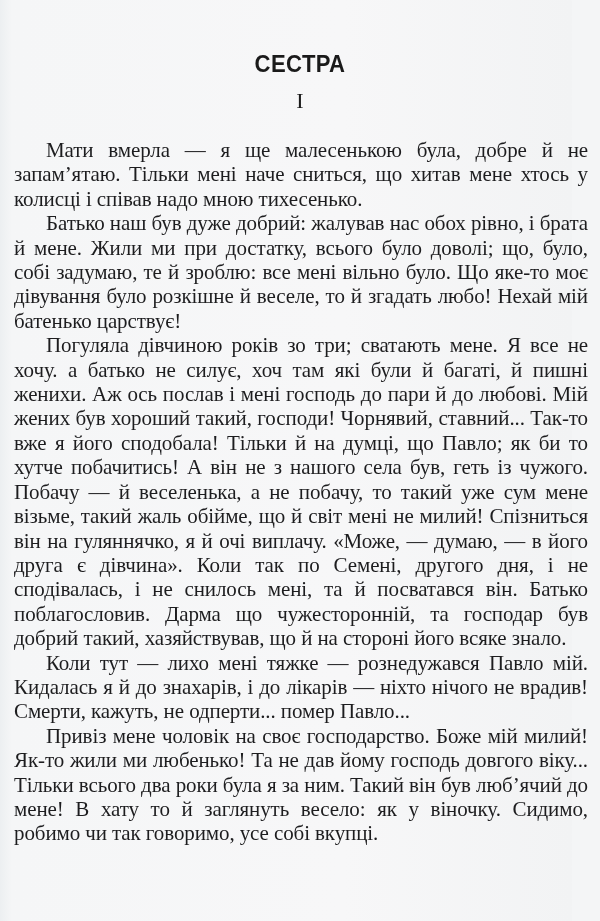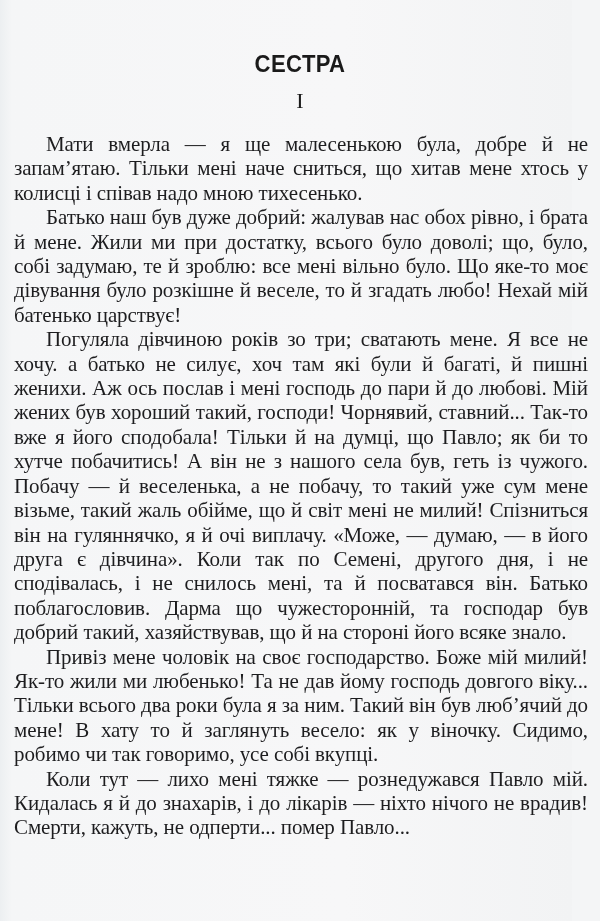--- a/index.html
+++ b/index.html
@@ -34,21 +34,21 @@
       position: absolute;
       top: 88px;
       left: 0; width: 600px;
       text-align: center;
       font-family: "Liberation Serif", serif;
       font-size: 22px;
       color: #1a1a1a;
     }
     .body-text {
       position: absolute;
-      top: 132px;
+      top: 138px;
       left: 14px;
       width: 574px;
     }
     .para {
       margin: 0;
       font-family: "Liberation Serif", serif;
       font-size: 21px;
       line-height: 24.4px;
       text-align: justify;
       text-indent: 32px;
@@ -59,16 +59,16 @@
 </head>
 <body>
 
 <div class="page">
   <div class="title">СЕСТРА</div>
   <div class="chapter">I</div>
   <div class="body-text">
     <p class="para">Мати вмерла — я ще малесенькою була, добре й не запам’ятаю. Тільки мені наче сниться, що хитав мене хтось у колисці і співав надо мною тихесенько.</p>
     <p class="para">Батько наш був дуже добрий: жалував нас обох рівно, і брата й мене. Жили ми при достатку, всього було доволі; що, було, собі задумаю, те й зроблю: все мені вільно було. Що яке-то моє дівування було розкішне й веселе, то й згадать любо! Нехай мій батенько царствує!</p>
     <p class="para">Погуляла дівчиною років зо три; сватають мене. Я все не хочу. а батько не силує, хоч там які були й багаті, й пишні женихи. Аж ось послав і мені господь до пари й до любові. Мій жених був хороший такий, господи! Чорнявий, ставний... Так-то вже я його сподобала! Тільки й на думці, що Павло; як би то хутче побачитись! А він не з нашого села був, геть із чужого. Побачу — й веселенька, а не побачу, то такий уже сум мене візьме, такий жаль обійме, що й світ мені не милий! Спізниться він на гуляннячко, я й очі виплачу. «Може, — думаю, — в його друга є дівчина». Коли так по Семені, другого дня, і не сподівалась, і не снилось мені, та й посватався він. Батько поблагословив. Дарма що чужесторонній, та господар був добрий такий, хазяйствував, що й на стороні його всяке знало.</p>
+    <p class="para">Коли тут — лихо мені тяжке — рознедужався Павло мій. Кидалась я й до знахарів, і до лікарів — ніхто нічого не врадив! Смерти, кажуть, не одперти... помер Павло...</p>
     <p class="para">Привіз мене чоловік на своє господарство. Боже мій милий! Як-то жили ми любенько! Та не дав йому господь довгого віку... Тільки всього два роки була я за ним. Такий він був люб’ячий до мене! В хату то й заглянуть весело: як у віночку. Сидимо, робимо чи так говоримо, усе собі вкупці.</p>
-    <p class="para">Коли тут — лихо мені тяжке — рознедужався Павло мій. Кидалась я й до знахарів, і до лікарів — ніхто нічого не врадив! Смерти, кажуть, не одперти... помер Павло...</p>
   </div>
 </div>
 
 </body></html>

